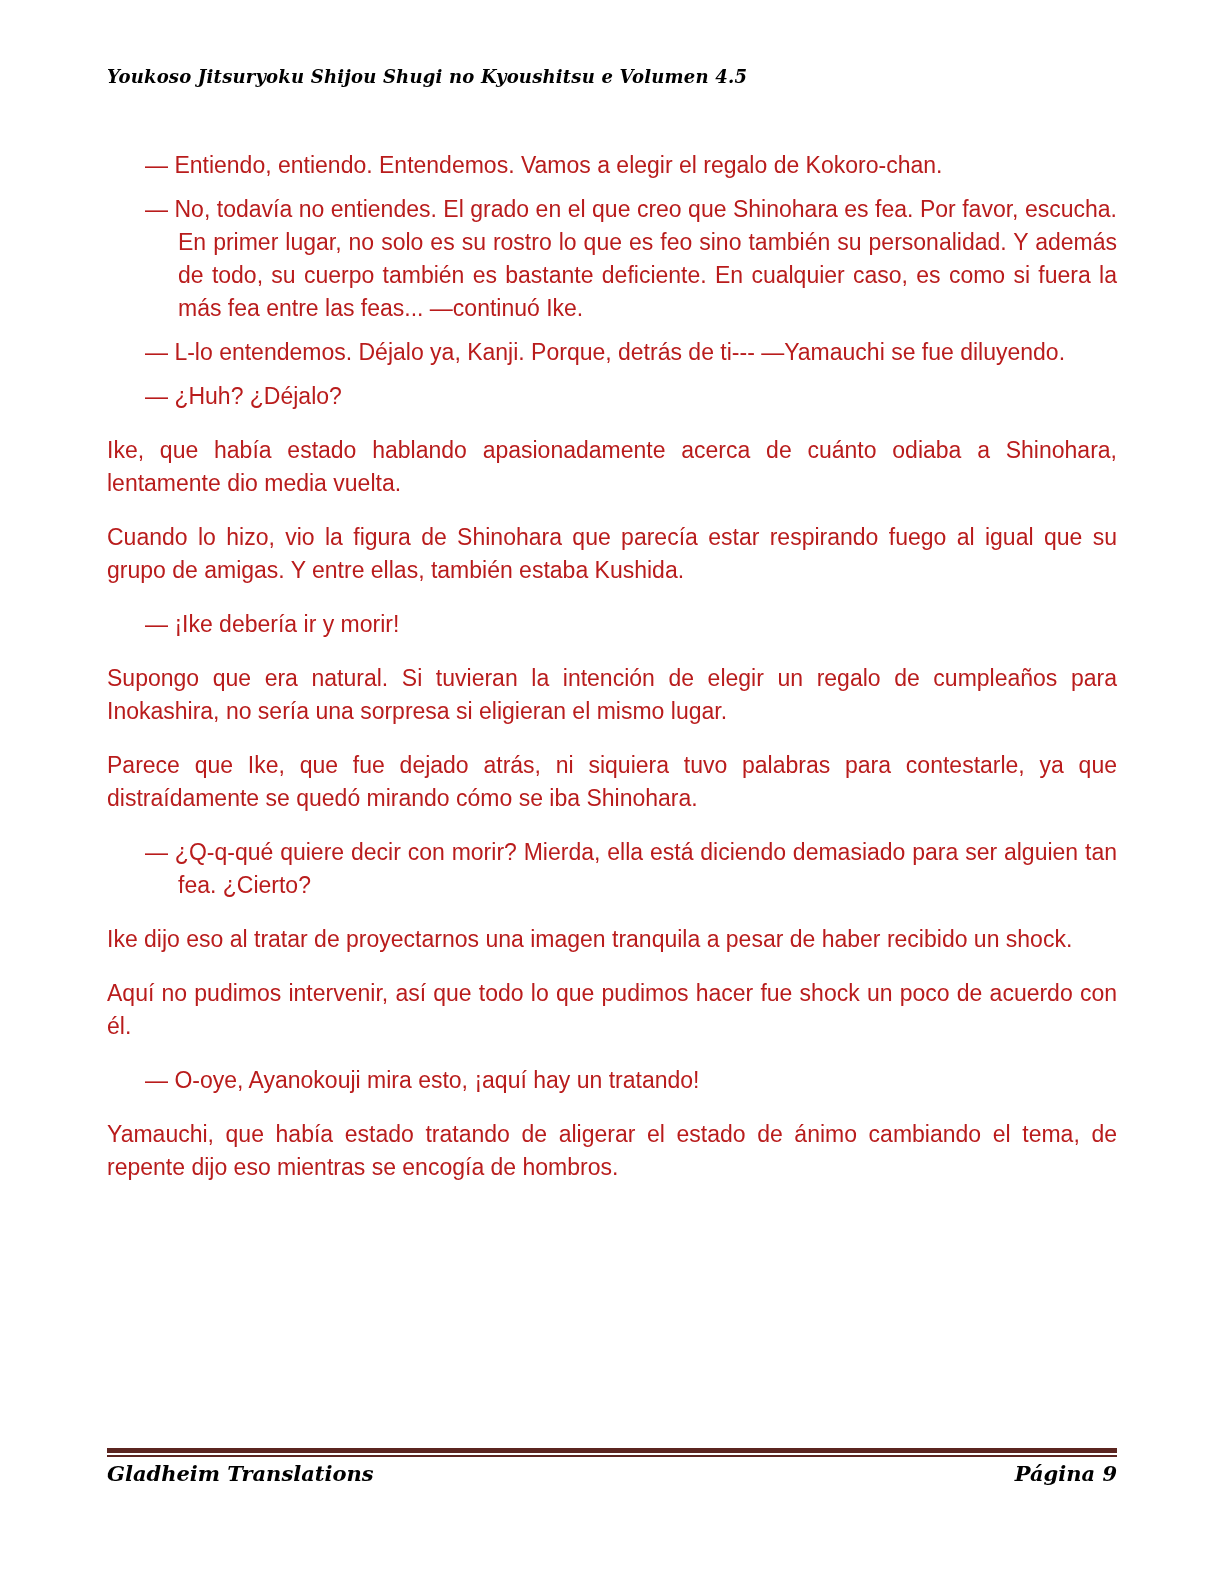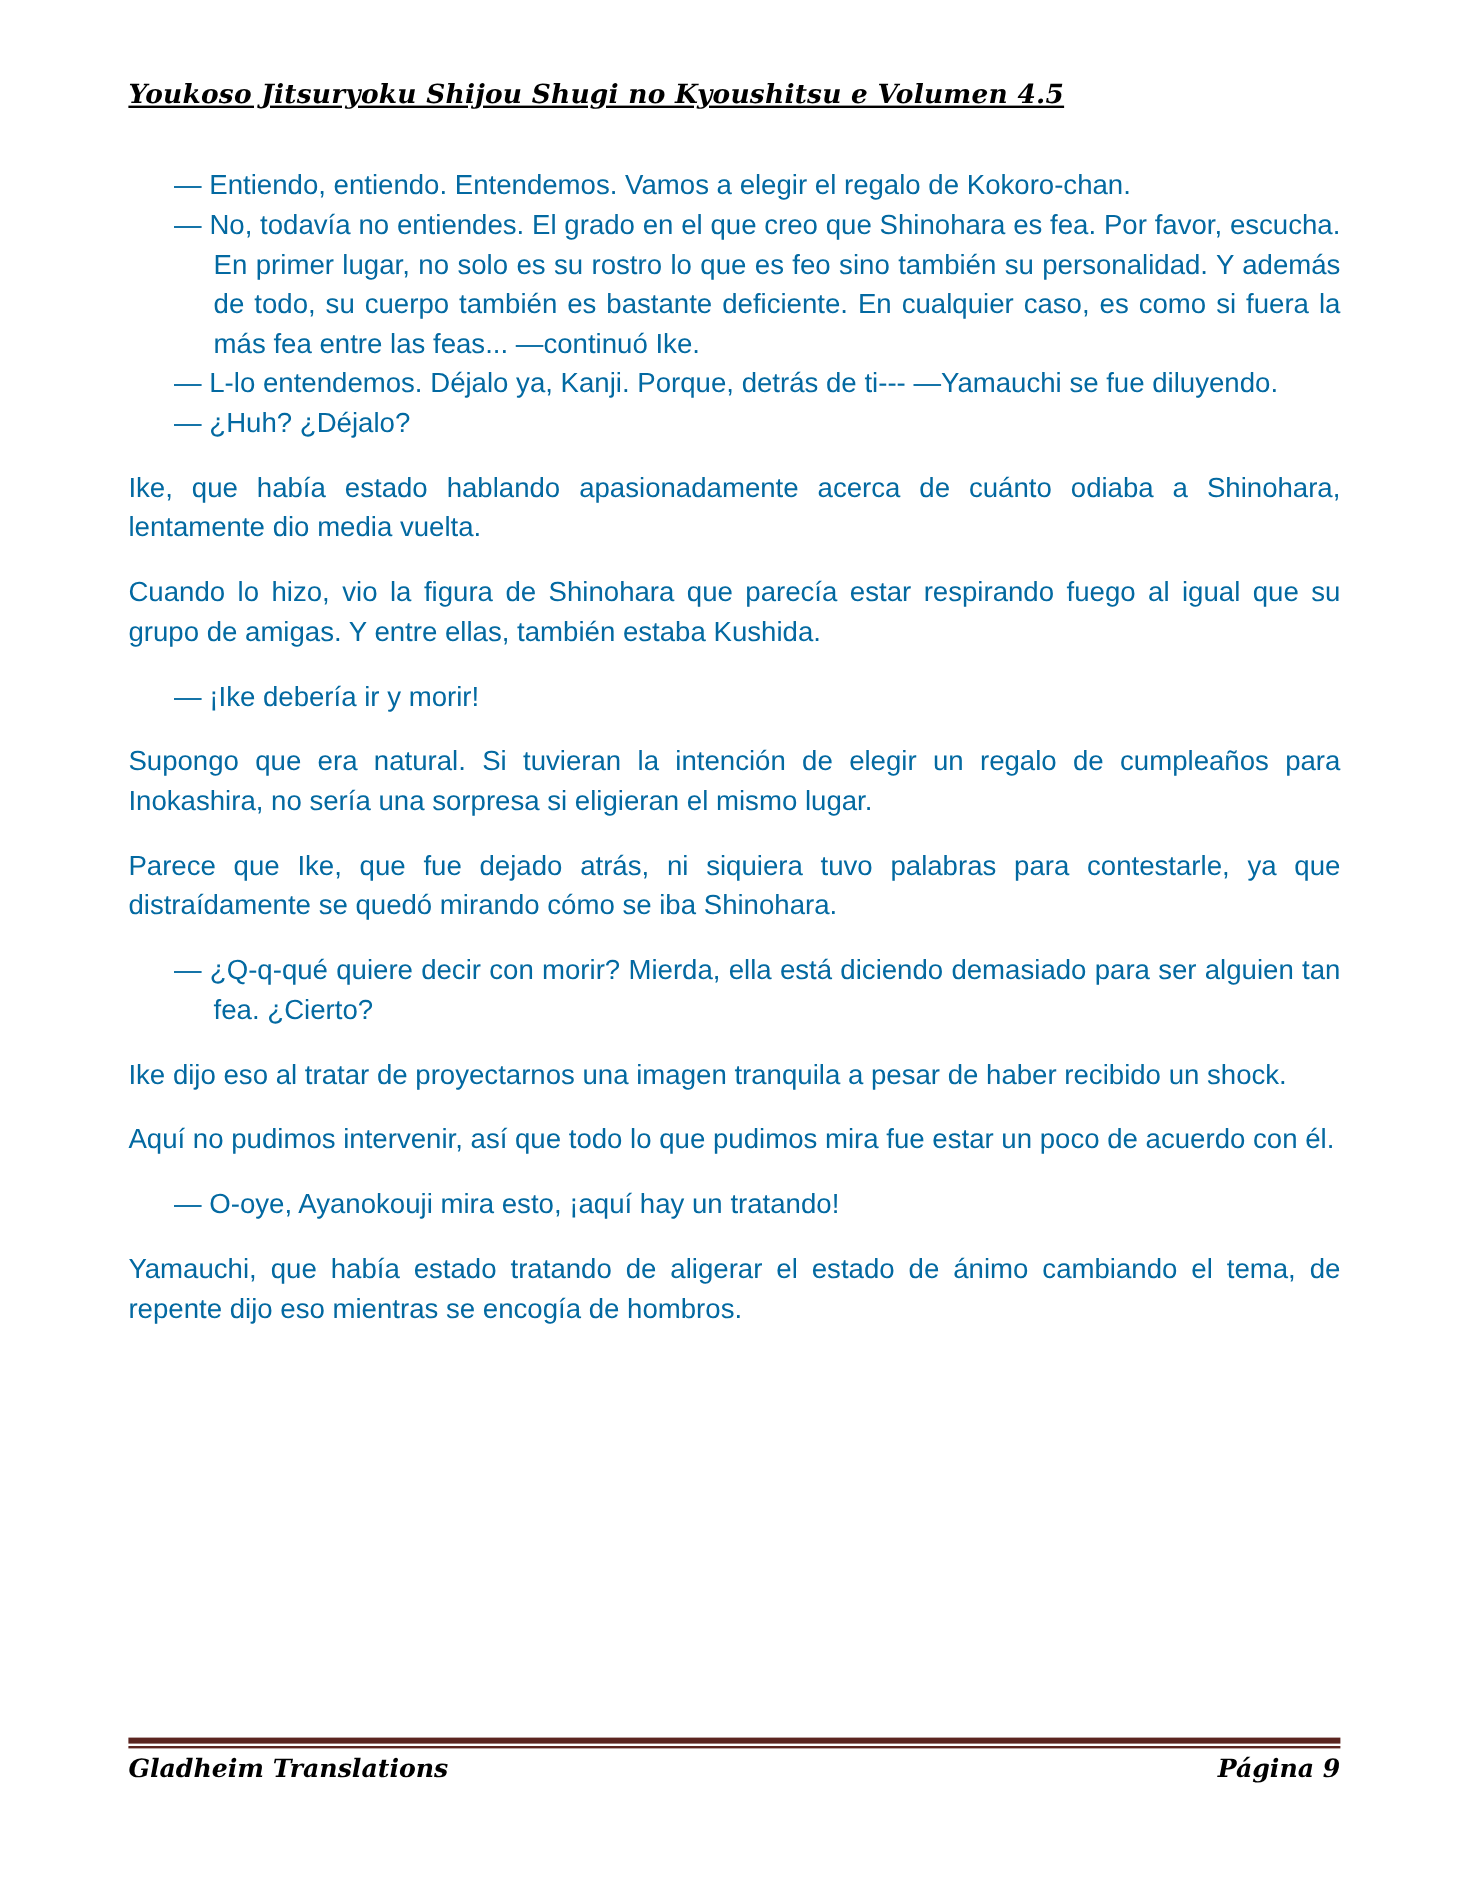--- a/index.html
+++ b/index.html
@@ -19,36 +19,35 @@
   .page-header {
     position: absolute;
     top: 66px;
     left: 107px;
     right: 107px;
   }
   .page-header .title {
     font-family: "DejaVu Serif", serif;
     font-style: italic;
     font-weight: bold;
-    font-size: 22px;
+    font-size: 18px;
     color: #000000;
-    text-decoration: underline;
     letter-spacing: 0.2px;
   }
   .body-content {
     position: absolute;
     top: 138px;
     left: 107px;
     width: 1010px;
   }
   .para {
-    margin: 0 0 21px 0;
+    margin: 11px 0 21px 0;
     font-size: 23px;
     line-height: 33px;
-    color: #0369a1;
+    color: #b91c1c;
     text-align: justify;
     text-justify: inter-word;
   }
   .para.dialogue {
     padding-left: 71px;
     text-indent: -33px;
   }
   .para.grouped {
     margin-bottom: 0;
   }
@@ -92,21 +91,21 @@
       <p class="para dialogue grouped">— No, todavía no entiendes. El grado en el que creo que Shinohara es fea. Por favor, escucha. En primer lugar, no solo es su rostro lo que es feo sino también su personalidad. Y además de todo, su cuerpo también es bastante deficiente. En cualquier caso, es como si fuera la más fea entre las feas... —continuó Ike.</p>
       <p class="para dialogue grouped">— L-lo entendemos. Déjalo ya, Kanji. Porque, detrás de ti--- —Yamauchi se fue diluyendo.</p>
       <p class="para dialogue">— ¿Huh? ¿Déjalo?</p>
       <p class="para">Ike, que había estado hablando apasionadamente acerca de cuánto odiaba a Shinohara, lentamente dio media vuelta.</p>
       <p class="para">Cuando lo hizo, vio la figura de Shinohara que parecía estar respirando fuego al igual que su grupo de amigas. Y entre ellas, también estaba Kushida.</p>
       <p class="para dialogue">— ¡Ike debería ir y morir!</p>
       <p class="para">Supongo que era natural. Si tuvieran la intención de elegir un regalo de cumpleaños para Inokashira, no sería una sorpresa si eligieran el mismo lugar.</p>
       <p class="para">Parece que Ike, que fue dejado atrás, ni siquiera tuvo palabras para contestarle, ya que distraídamente se quedó mirando cómo se iba Shinohara.</p>
       <p class="para dialogue">— ¿Q-q-qué quiere decir con morir? Mierda, ella está diciendo demasiado para ser alguien tan fea. ¿Cierto?</p>
       <p class="para">Ike dijo eso al tratar de proyectarnos una imagen tranquila a pesar de haber recibido un shock.</p>
-      <p class="para">Aquí no pudimos intervenir, así que todo lo que pudimos mira fue estar un poco de acuerdo con él.</p>
+      <p class="para">Aquí no pudimos intervenir, así que todo lo que pudimos hacer fue shock un poco de acuerdo con él.</p>
       <p class="para dialogue">— O-oye, Ayanokouji mira esto, ¡aquí hay un tratando!</p>
       <p class="para">Yamauchi, que había estado tratando de aligerar el estado de ánimo cambiando el tema, de repente dijo eso mientras se encogía de hombros.</p>
     </div>
 
   <div class="page-footer">
     <div class="footer-rule"></div>
     <div class="footer-row">
       <span class="footer-text">Gladheim Translations</span>
       <span class="footer-text">Página 9</span>
     </div>

